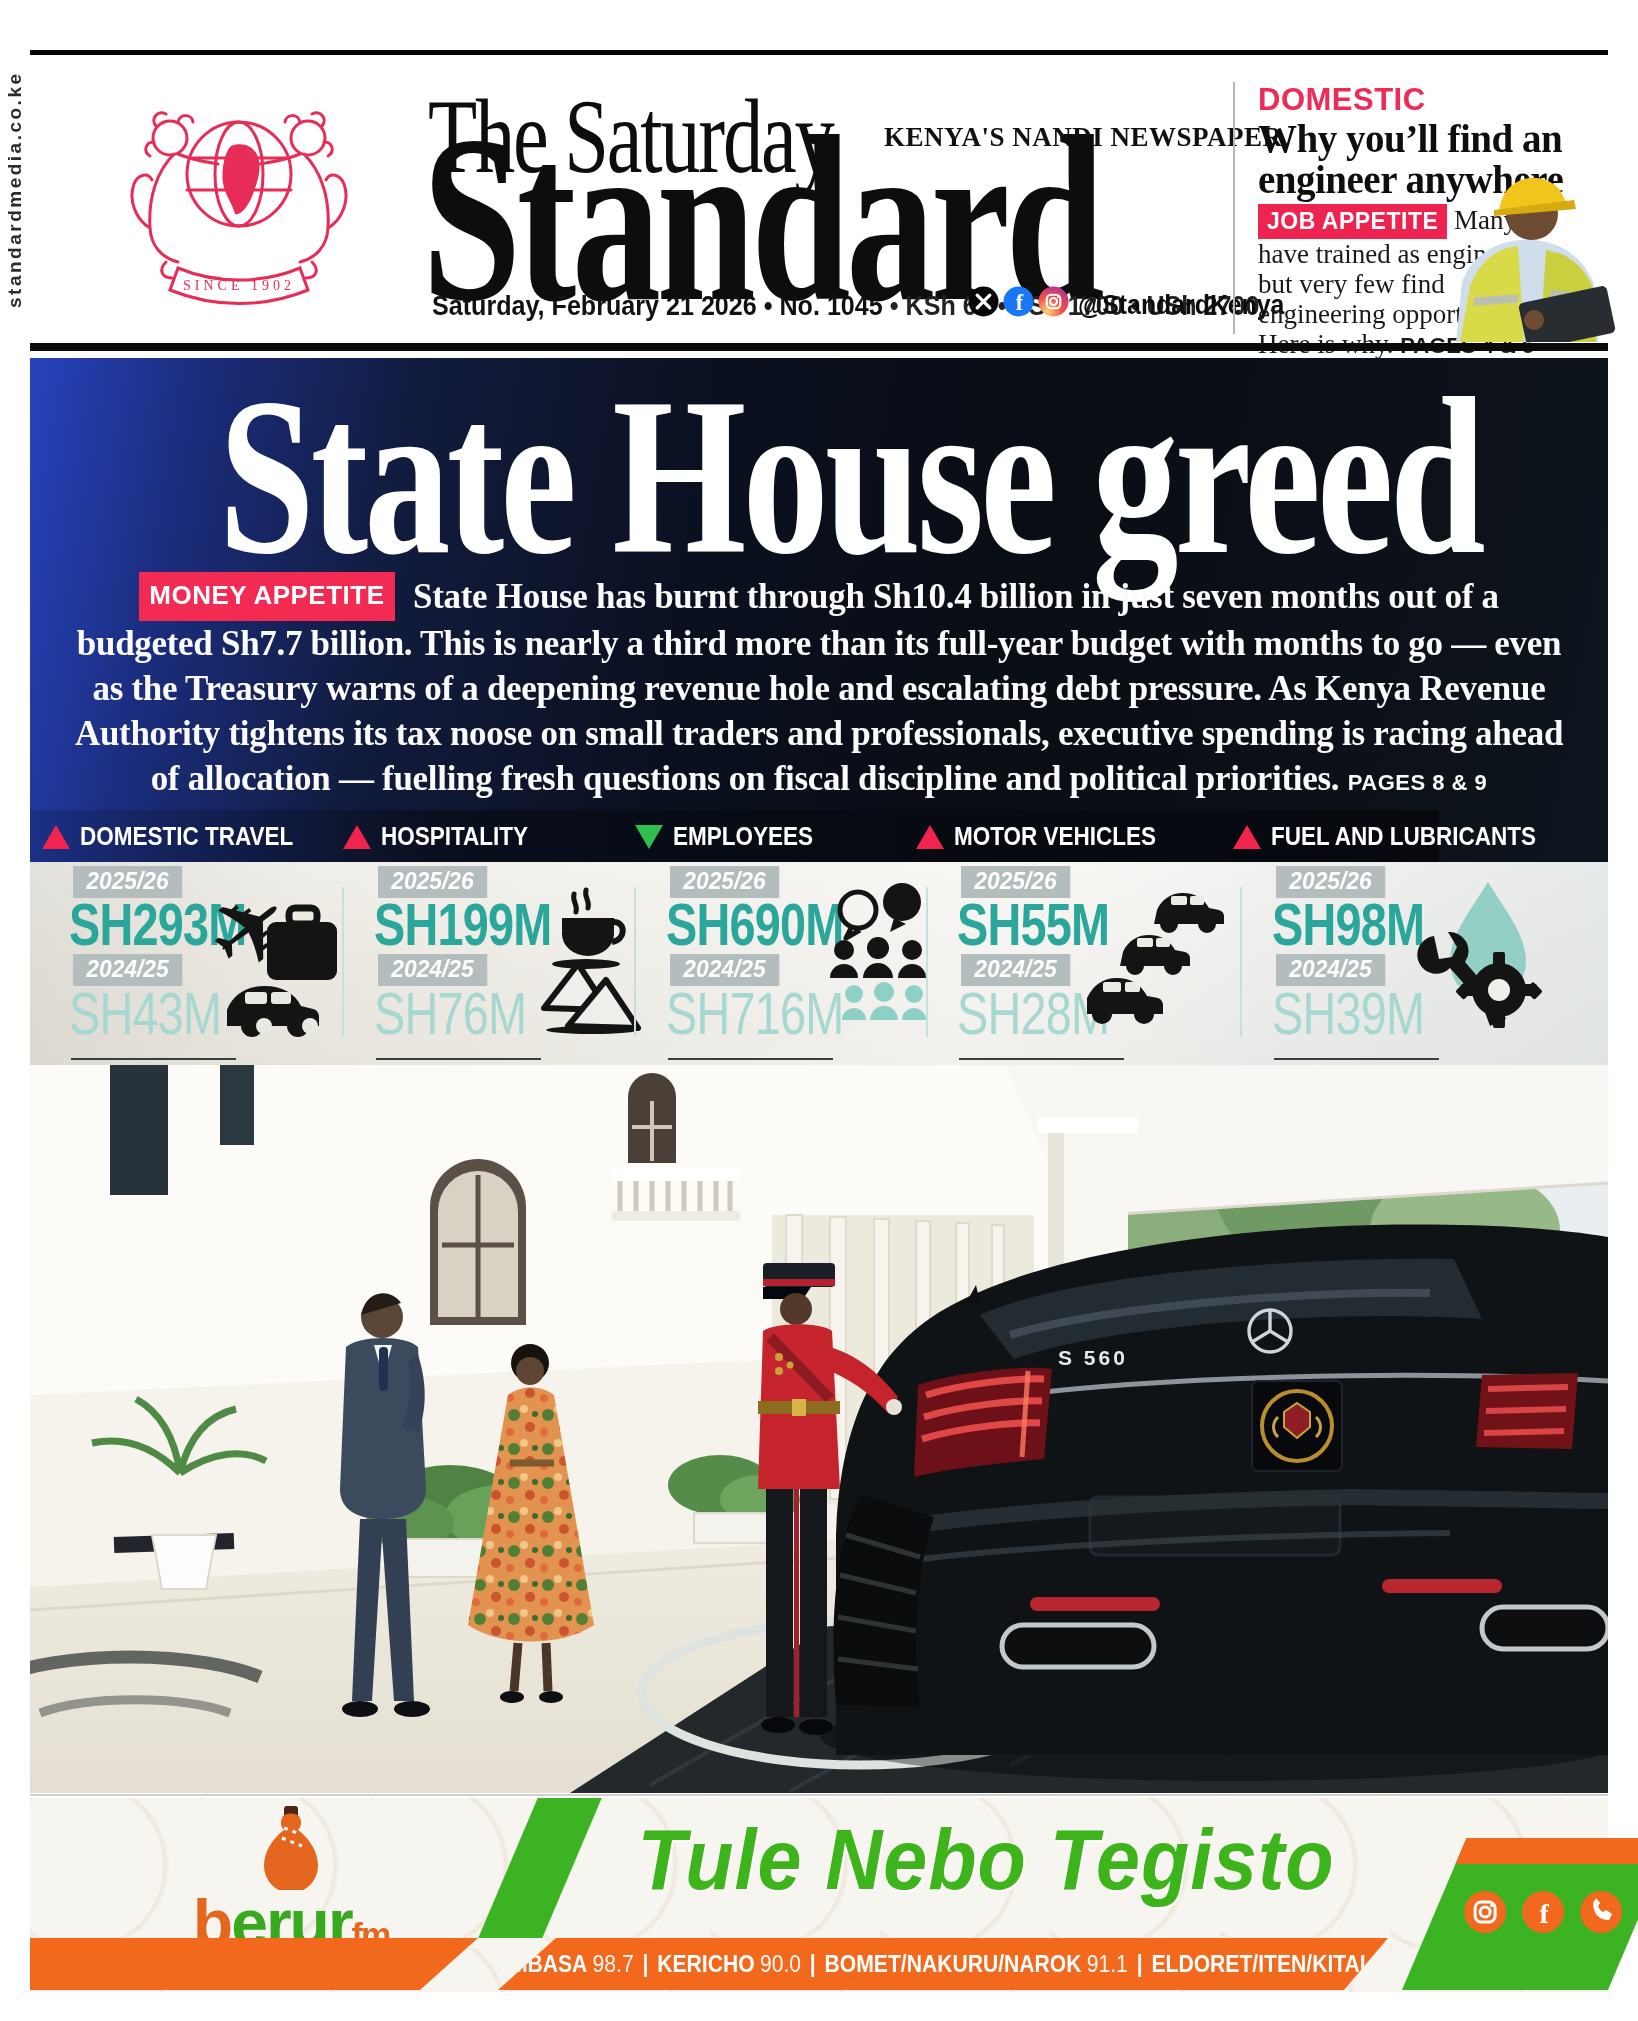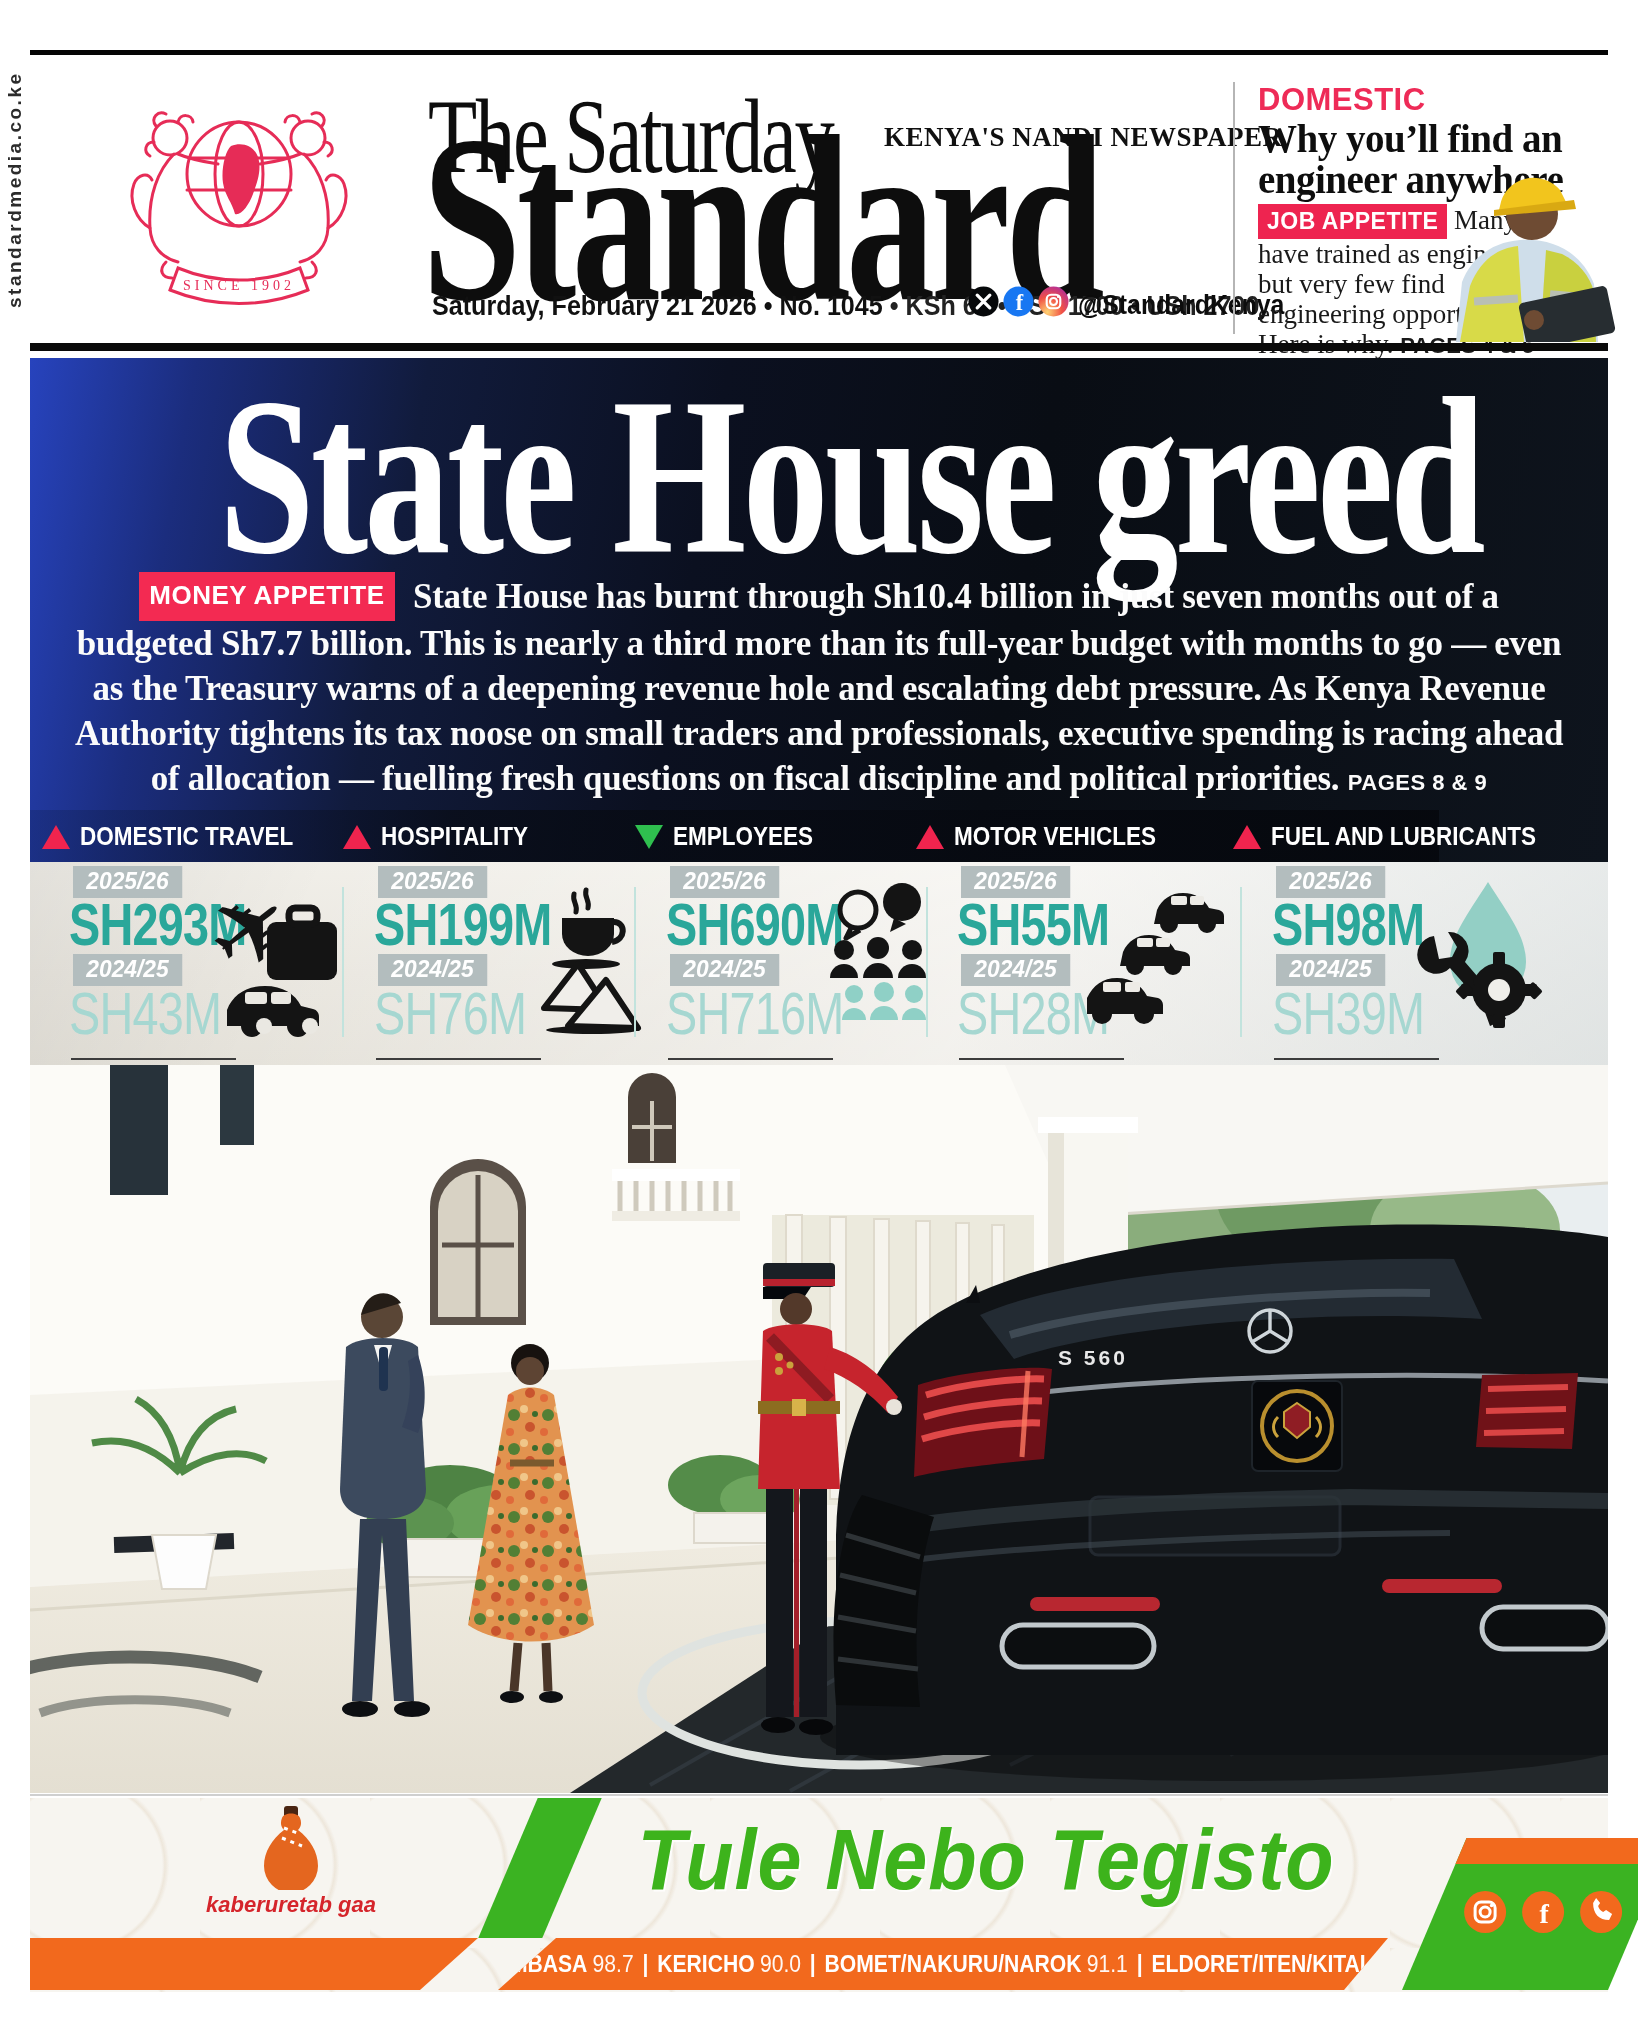--- a/index.html
+++ b/index.html
@@ -535,20 +535,21 @@
   <div class="abs photo-rule"></div>
 
   <div class="abs ad">
 
     <div class="abs brand">
       <svg width="74" height="86" viewBox="0 0 74 86" style="display:block;margin:0 auto;">
         <rect x="30" y="2" width="14" height="12" rx="3" fill="#4a2512"></rect>
         <path d="M28 14 c2 -6 16 -6 18 0 c2 5 1 9 -2 12 c12 9 20 22 20 36 a27 27 0 0 1 -54 0 c0 -14 8 -27 20 -36 c-3 -3 -4 -7 -2 -12 z" fill="#e4661f"></path>
         <path d="M30 24 l16 6 M28 34 l20 8" stroke="#fff" stroke-width="3" stroke-dasharray="4 5"></path>
       </svg>
+      <div class="brand-text"><span class="b">b</span><span class="erur">erur</span><span class="fm">fm</span></div>
       <div class="brand-tagline">kaberuretab gaa</div>
     </div>
 
     <div class="abs green-stripe"></div>
     <div class="abs slogan">Tule Nebo Tegisto</div>
 
     <div class="abs freq-strip-left"></div>
     <div class="abs freq-strip">
       <div class="freq-line">
         <span class="city">NAIROBI</span><span class="freq">104.5</span><span class="sep">|</span><span class="city">MOMBASA</span><span class="freq">98.7</span><span class="sep">|</span><span class="city">KERICHO</span><span class="freq">90.0</span><span class="sep">|</span><span class="city">BOMET/NAKURU/NAROK</span><span class="freq">91.1</span><span class="sep">|</span><span class="city">ELDORET/ITEN/KITALE</span><span class="freq">107.5</span><span class="sep">|</span><span class="city">NANDI</span><span class="freq">98.2</span>

